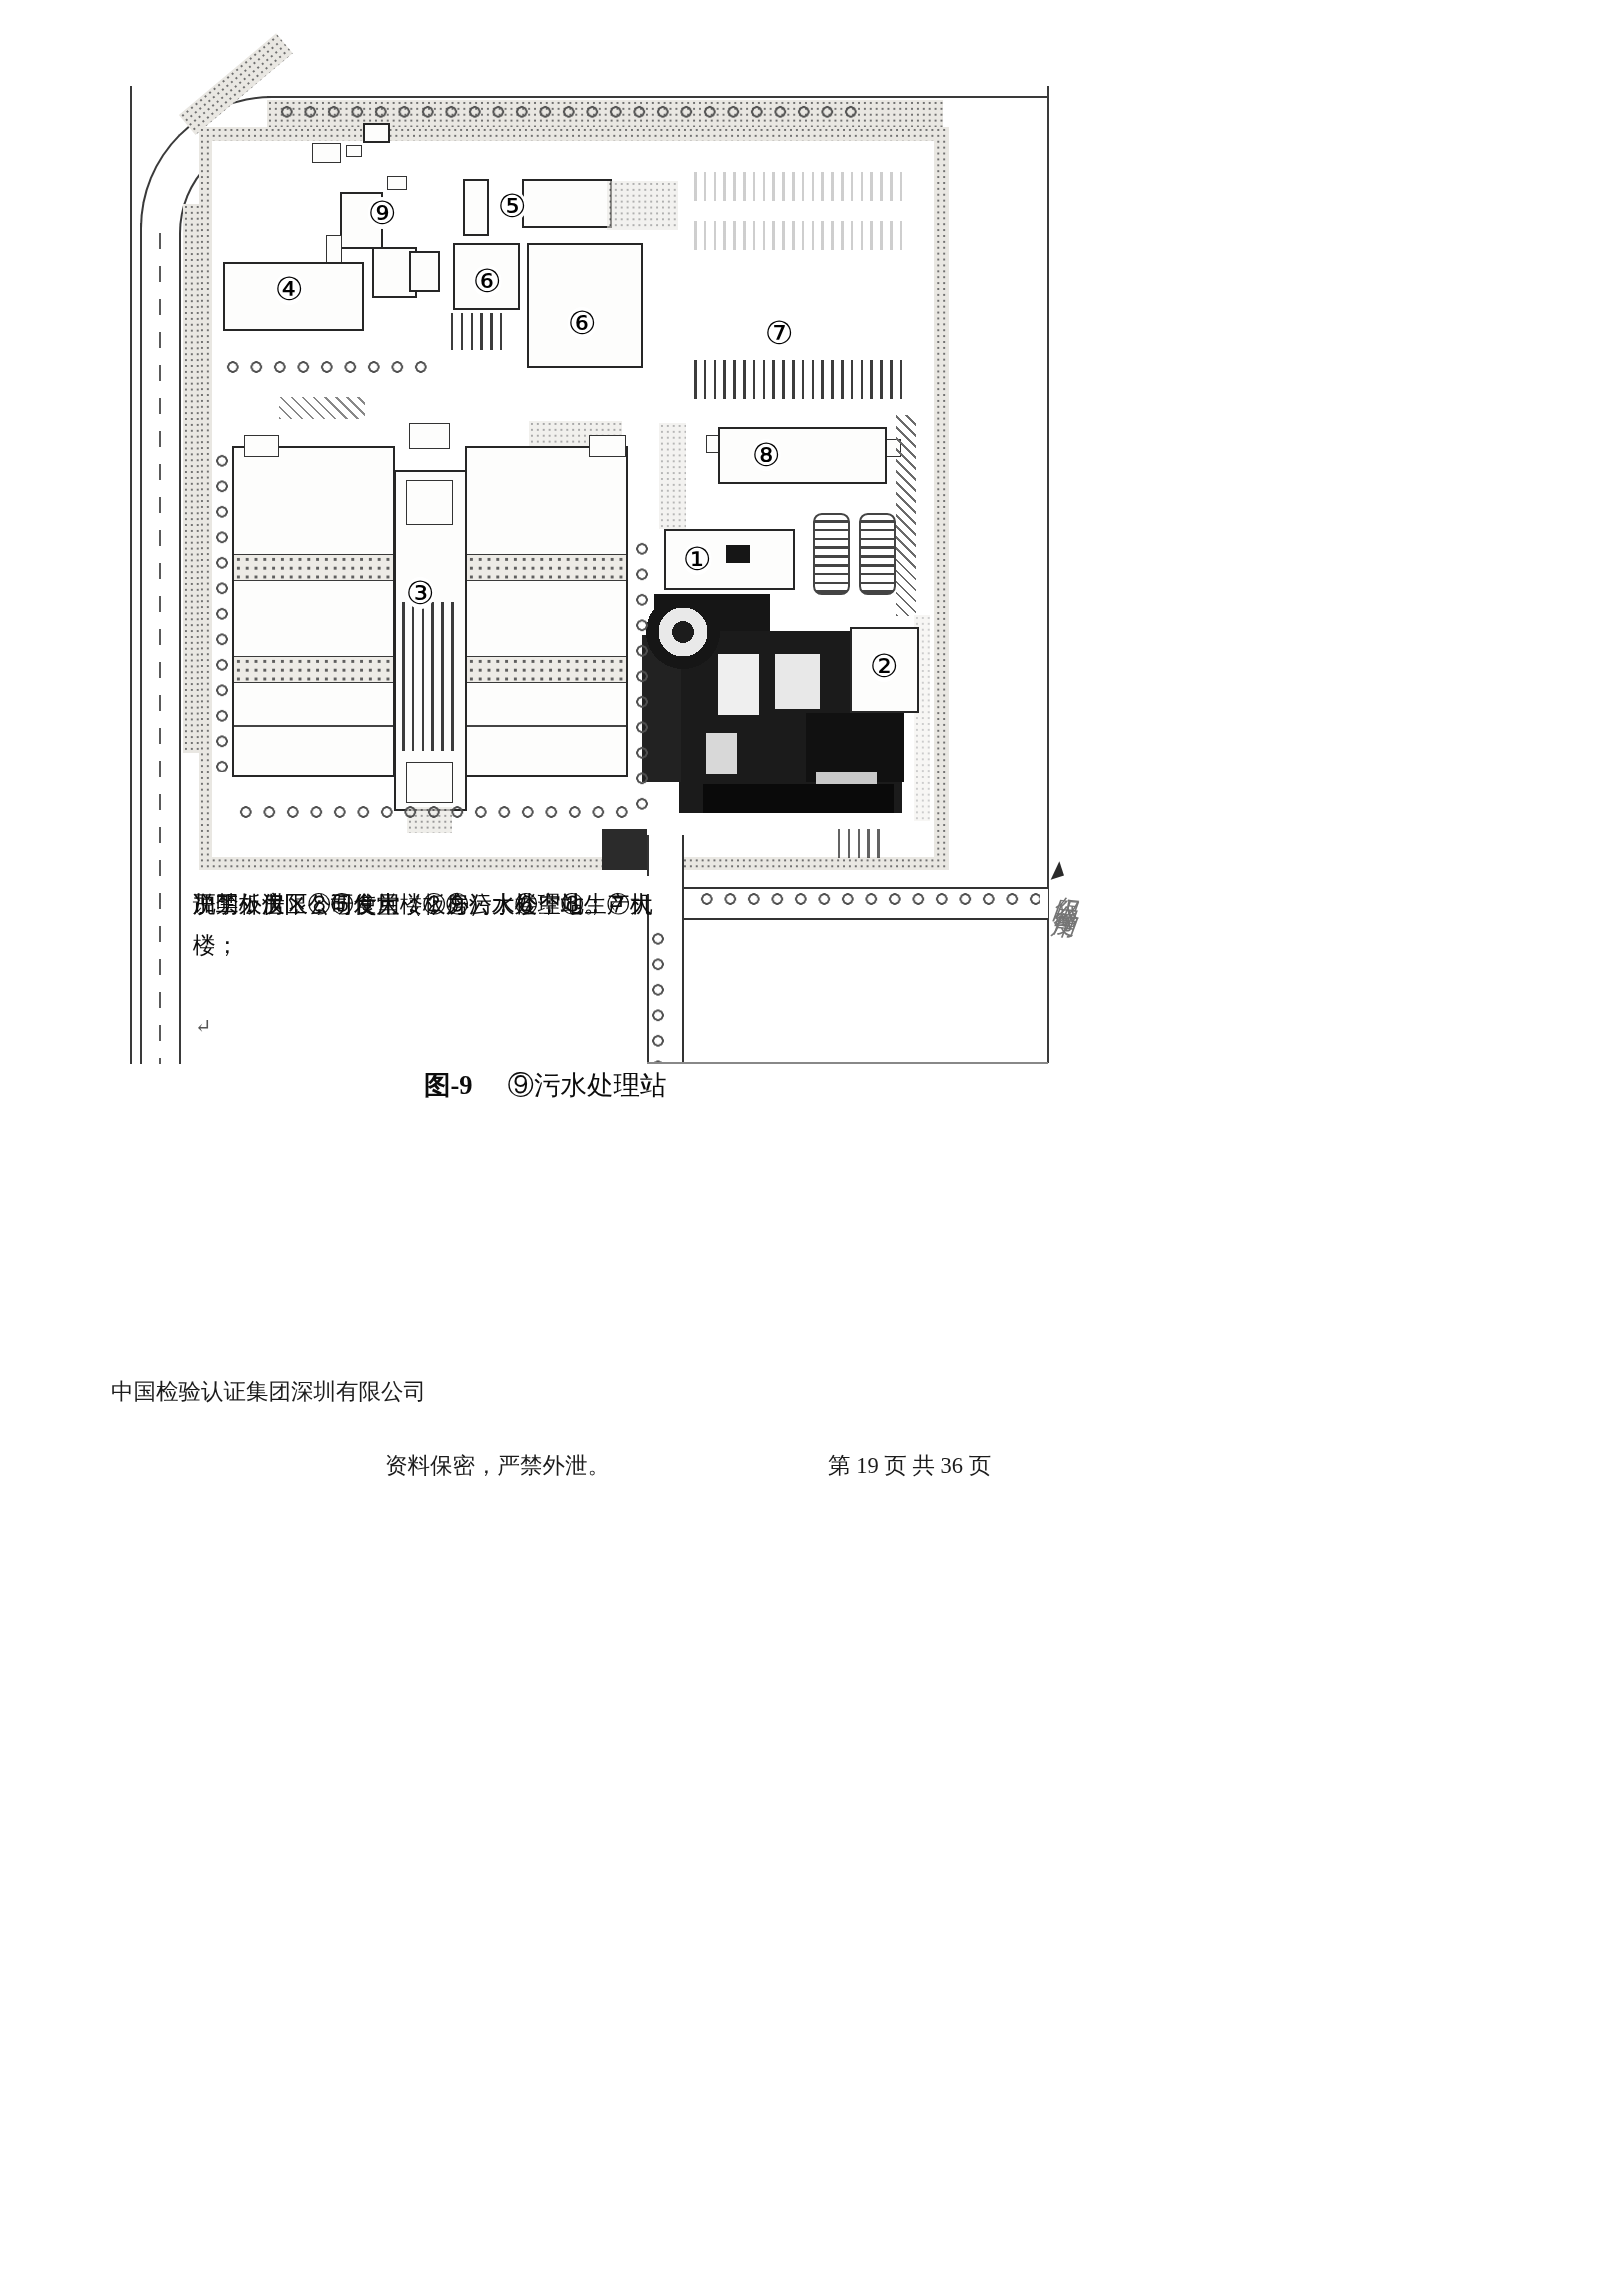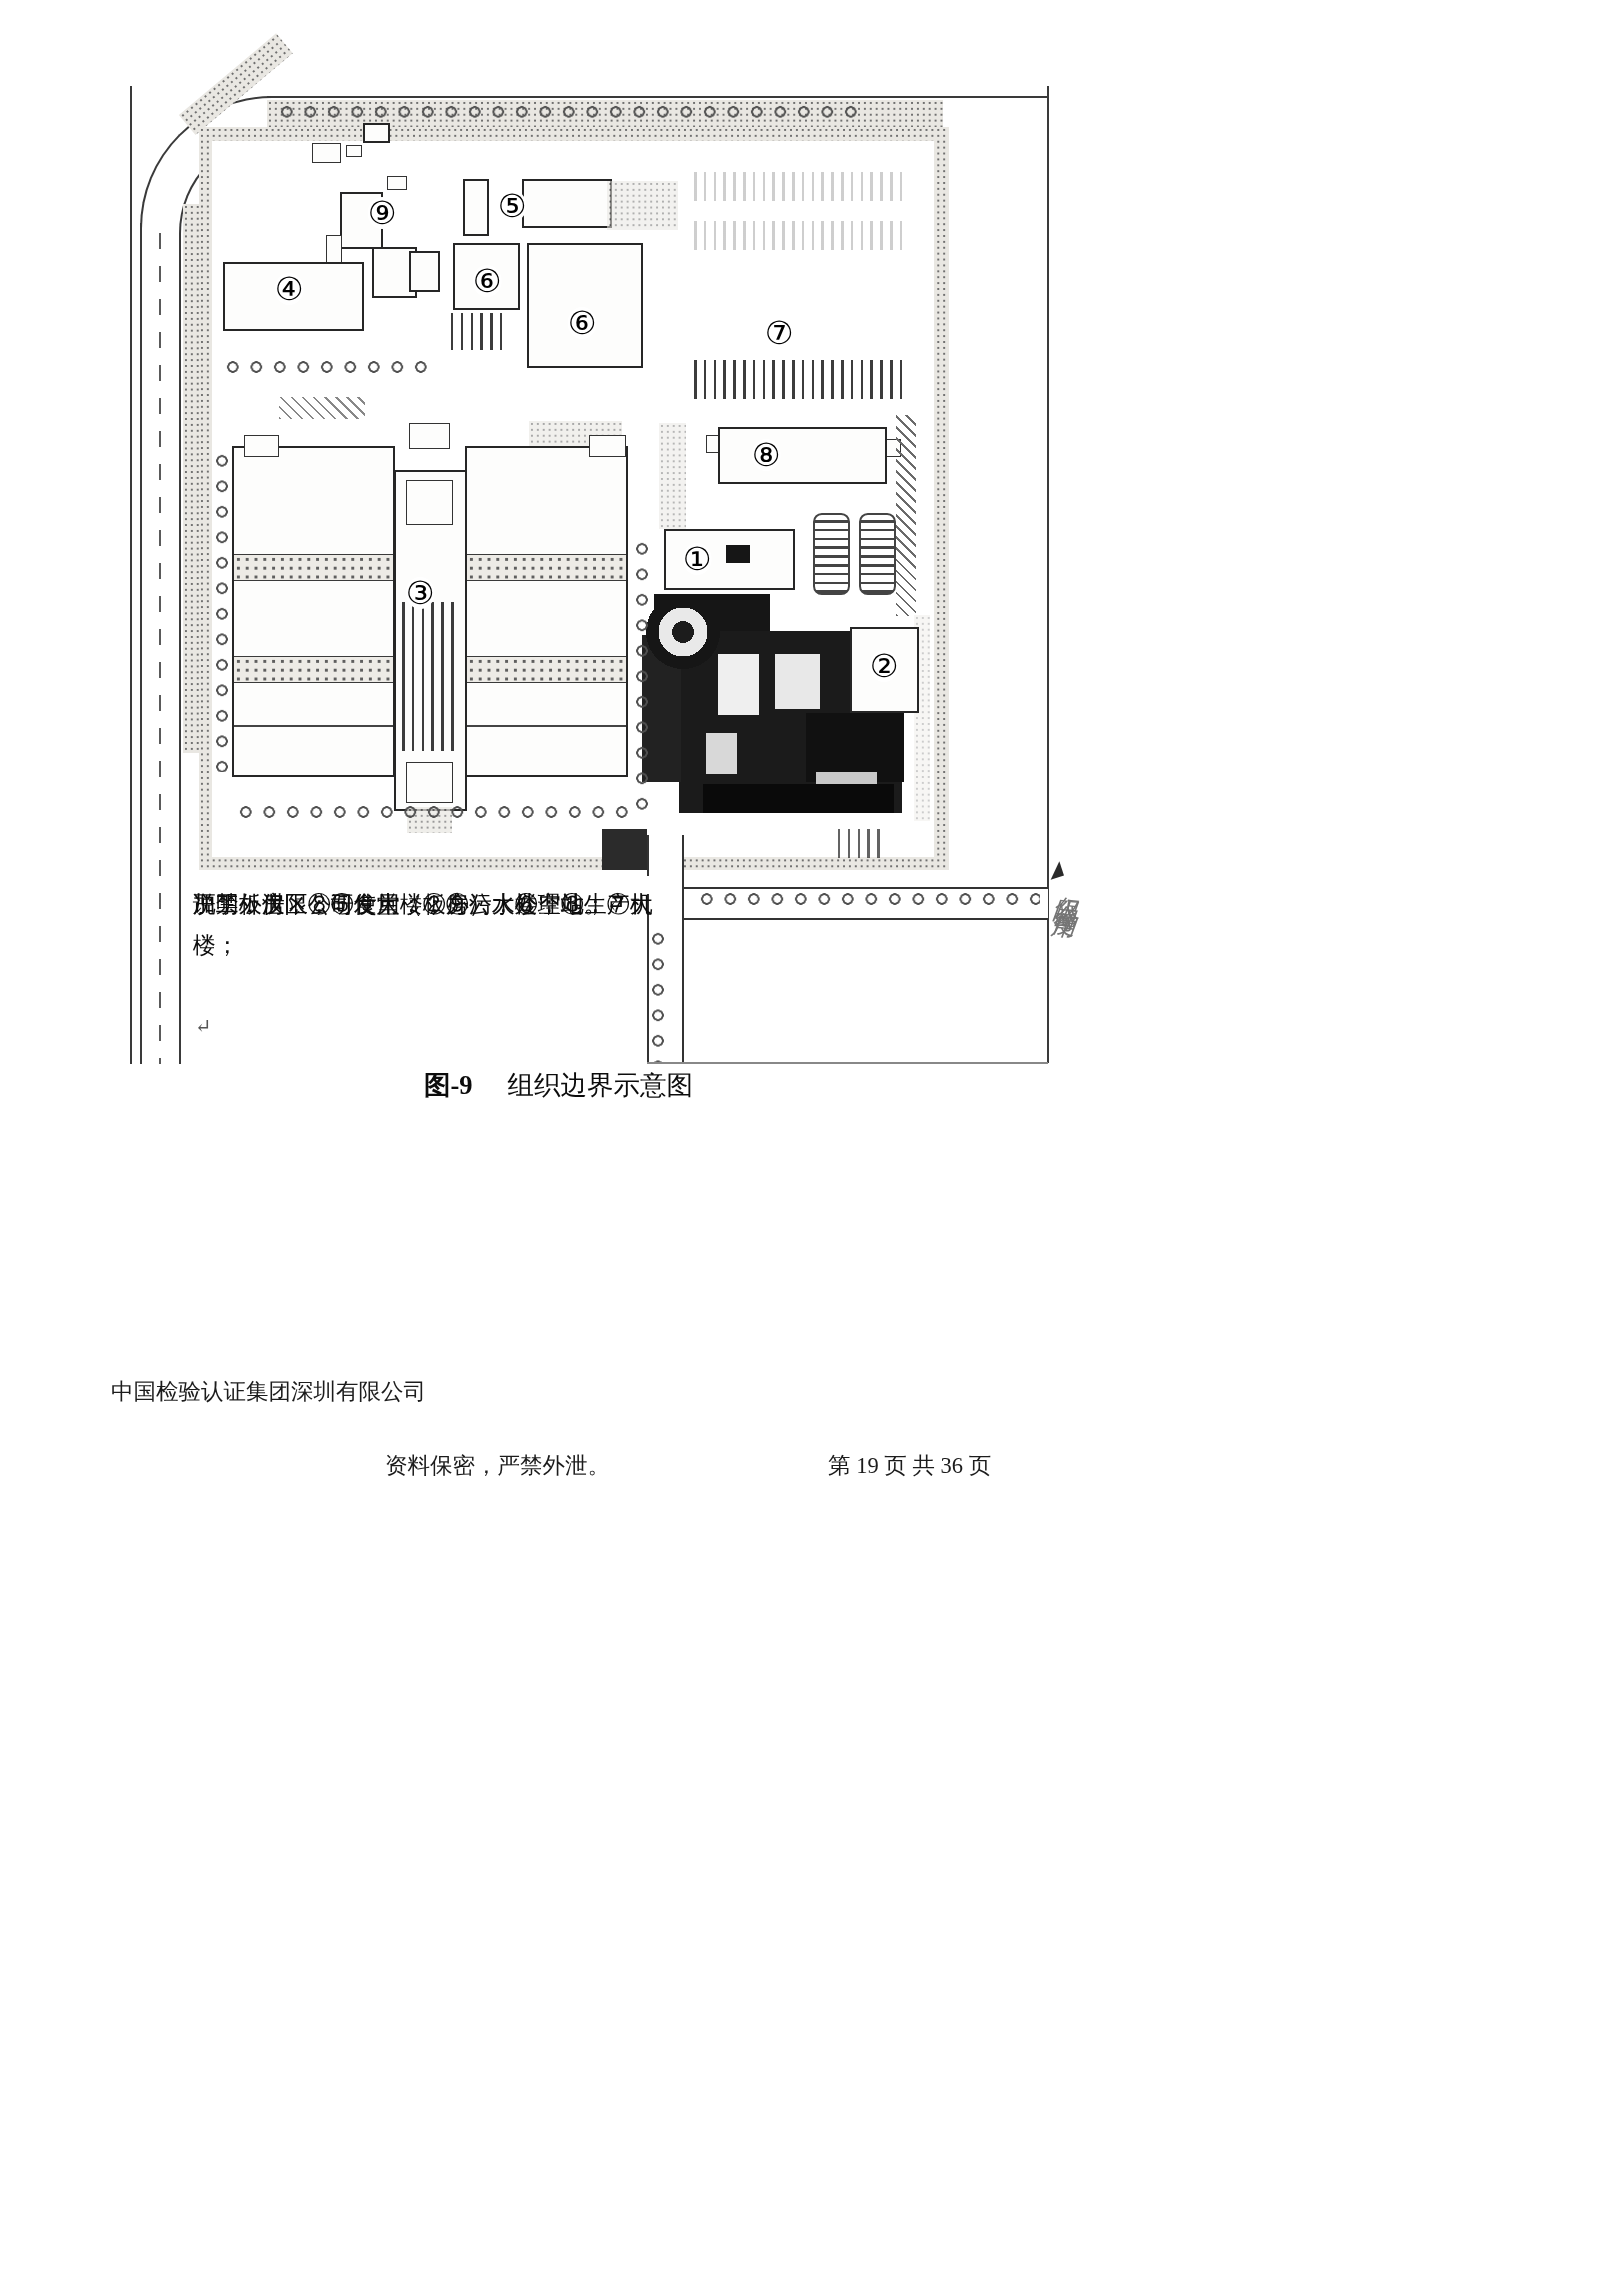--- a/index.html
+++ b/index.html
@@ -159,21 +159,21 @@
     <div class="marker" style="left:382px;top:120px">⑤</div>
     <div class="marker" style="left:357px;top:195px">⑥</div>
     <div class="marker" style="left:452px;top:237px">⑥</div>
     <div class="marker" style="left:649px;top:247px">⑦</div>
     <div class="marker" style="left:636px;top:369px">⑧</div>
     <div class="marker" style="left:252px;top:127px">⑨</div>
   </div>
 
   <div class="caption">
     <span class="cap-label">图-9</span>
-    <span class="cap-title">组织边界示意图</span>
+    <span class="cap-title">⑨污水处理站</span>
   </div>
 
   <div class="ink-blot"></div>
   <div class="watermark">仅限公司使用</div>
 
   <div class="footer-item f-company">中国检验认证集团深圳有限公司</div>
   <div class="footer-item f-conf">资料保密，严禁外泄。</div>
   <div class="footer-item f-page">第 19 页 共 36 页</div>
 
 </div>

